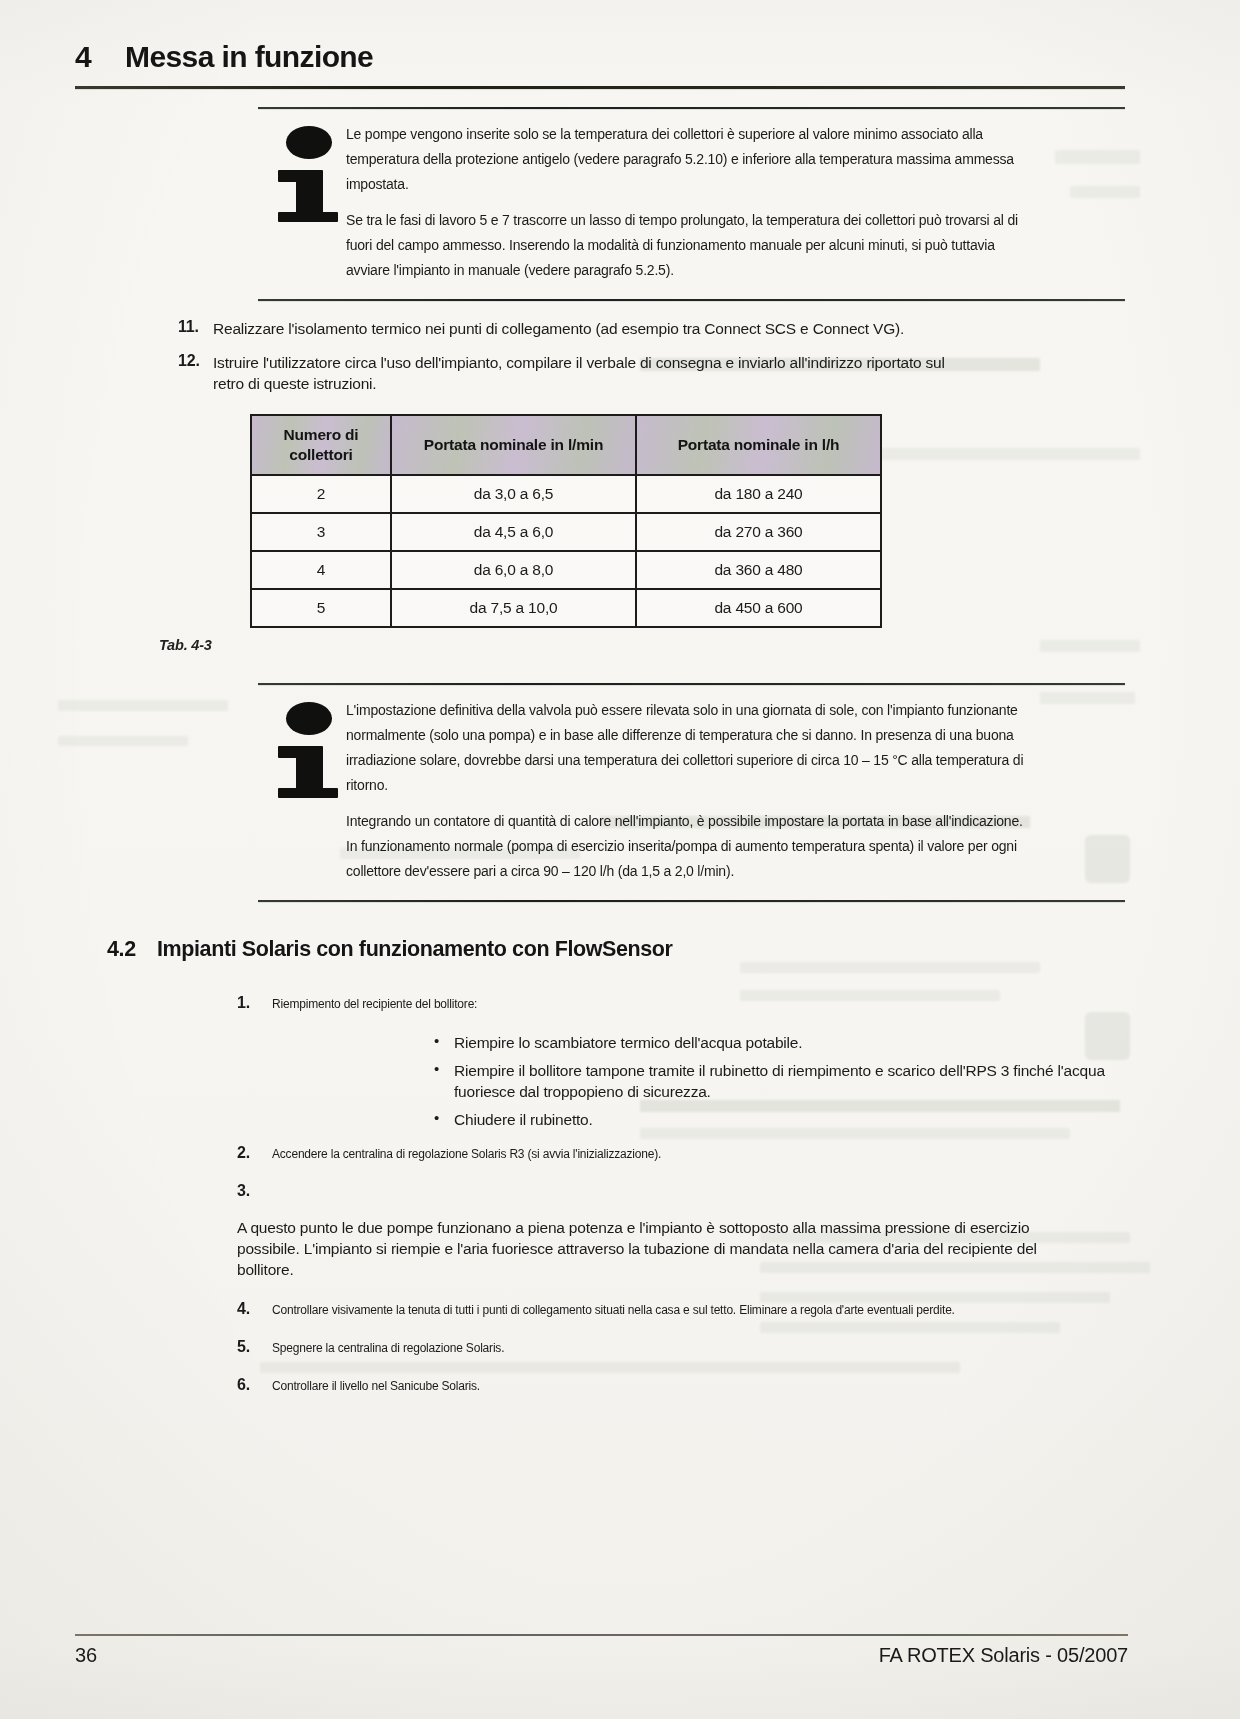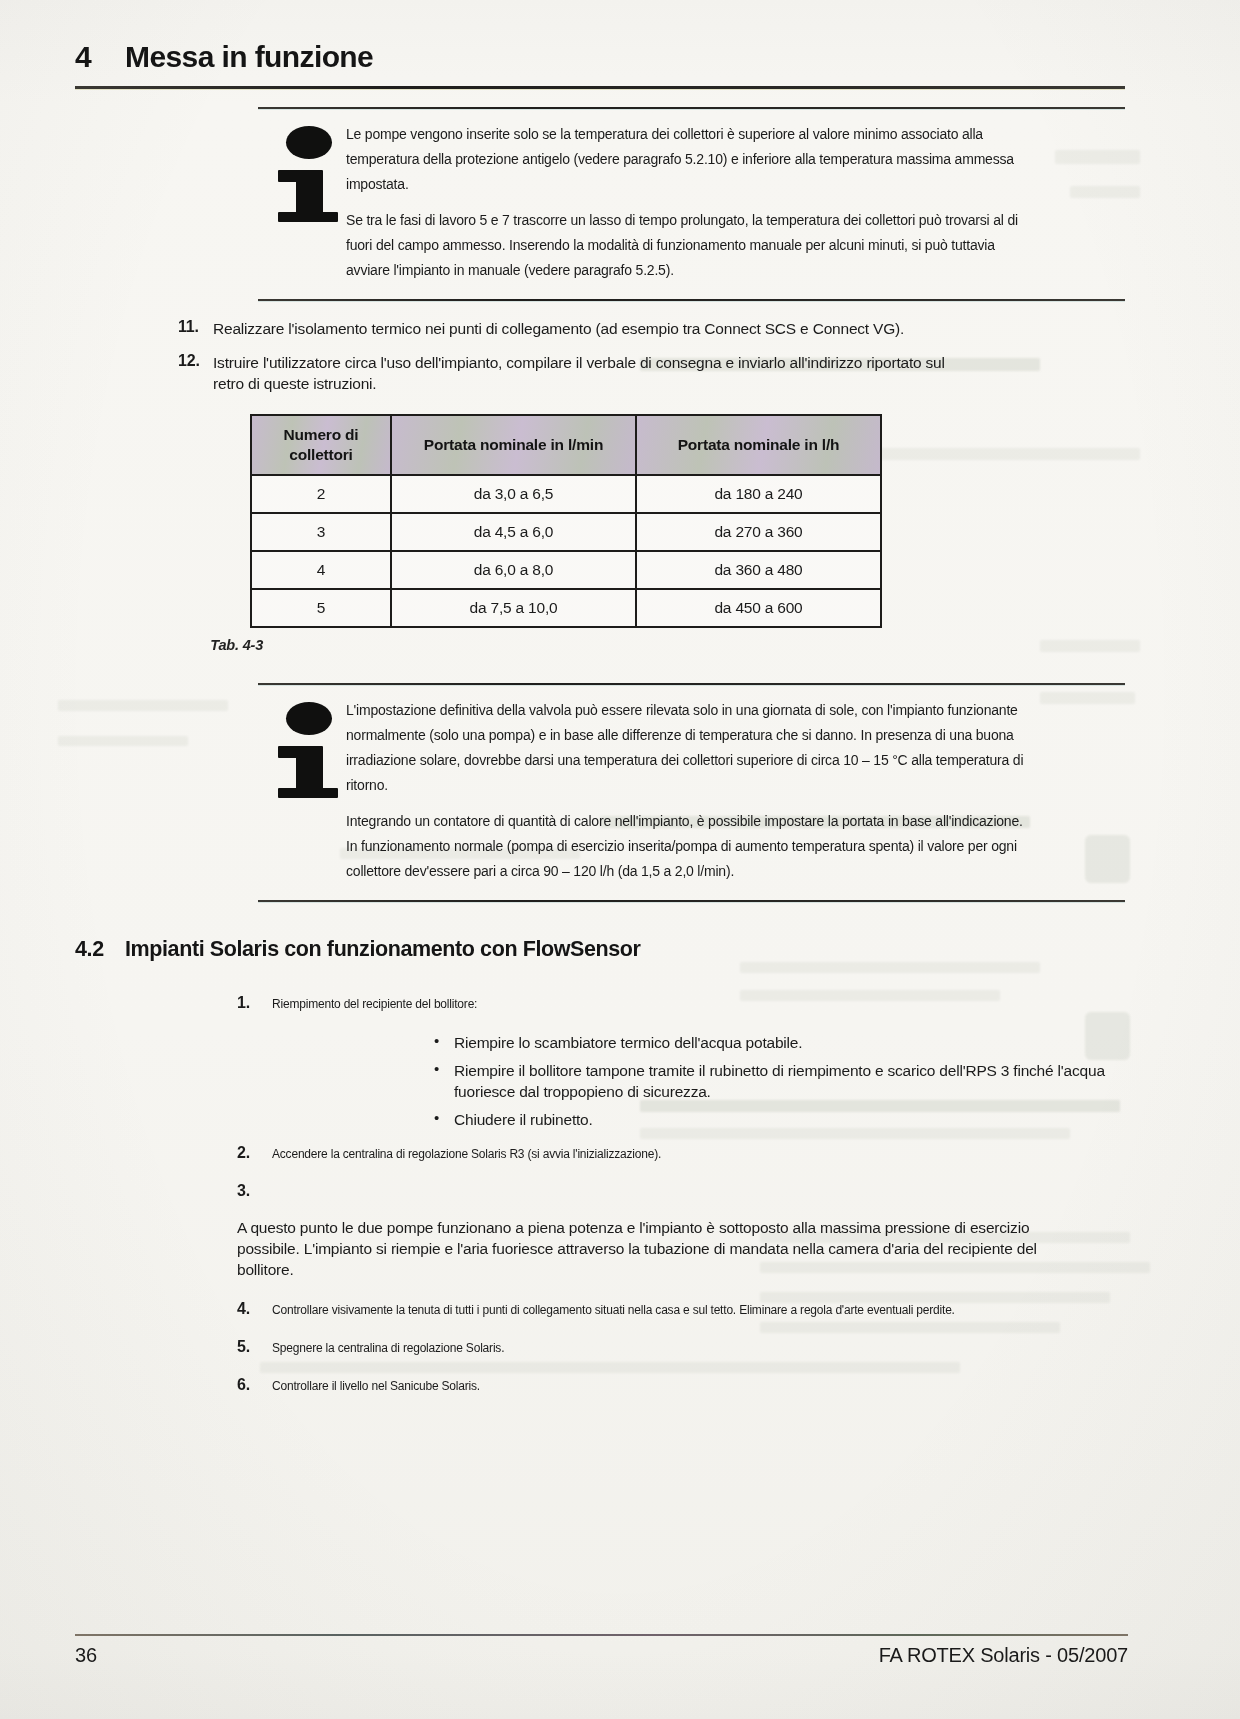--- a/index.html
+++ b/index.html
@@ -45,25 +45,25 @@
   .item .itxt{flex:1;font-size:15.5px;line-height:21px;max-width:760px;}
 
   
   table.flow{border-collapse:collapse;margin:20px 0 0 175px;table-layout:fixed;width:630px;}
   table.flow th,table.flow td{border:2px solid #1d1c1a;text-align:center;font-size:15.5px;padding:6px 8px;}
   table.flow th{
     background:linear-gradient(100deg,#c7bbce 0%,#bec3b6 28%,#cabdd1 52%,#bdc2b7 78%,#c5b9cc 100%);
     font-weight:700;color:#141414;height:46px;line-height:20px;
   }
   table.flow td{height:24px;background:rgba(255,255,255,0.35);}
-  .tcaption{margin:9px 0 0 116px;font-size:14.5px;font-style:italic;color:#222;display:flex;text-align:right;}
+  .tcaption{margin:9px 0 0 84px;font-size:14.5px;font-style:italic;color:#222;display:flex;}
   .tcaption .clabel{font-weight:700;width:72px;flex:0 0 72px;}
 
   
-  .h2row{display:flex;align-items:baseline;font-weight:700;font-size:21.5px;line-height:26px;letter-spacing:-0.4px;color:#151515;margin-top:34px;}
+  .h2row{display:flex;align-items:baseline;font-weight:700;font-size:21.5px;line-height:26px;letter-spacing:-0.4px;color:#151515;margin-top:34px;margin-left:32px;}
   .h2row .h2num{width:50px;flex:0 0 50px;}
 
   
   .steps{margin-top:32px;margin-left:162px;}
   .step{display:flex;margin-bottom:17px;padding-right:12px;}
   .step .num{flex:0 0 35px;font-weight:700;}
   .step .stxt{flex:1;font-size:12px;line-height:21px;max-width:760px;}
   .bullets{margin:8px 0 14px 197px;}
   .brow{display:flex;margin-bottom:7px;max-width:740px;}
   .brow .bdot{flex:0 0 20px;font-size:15px;}

